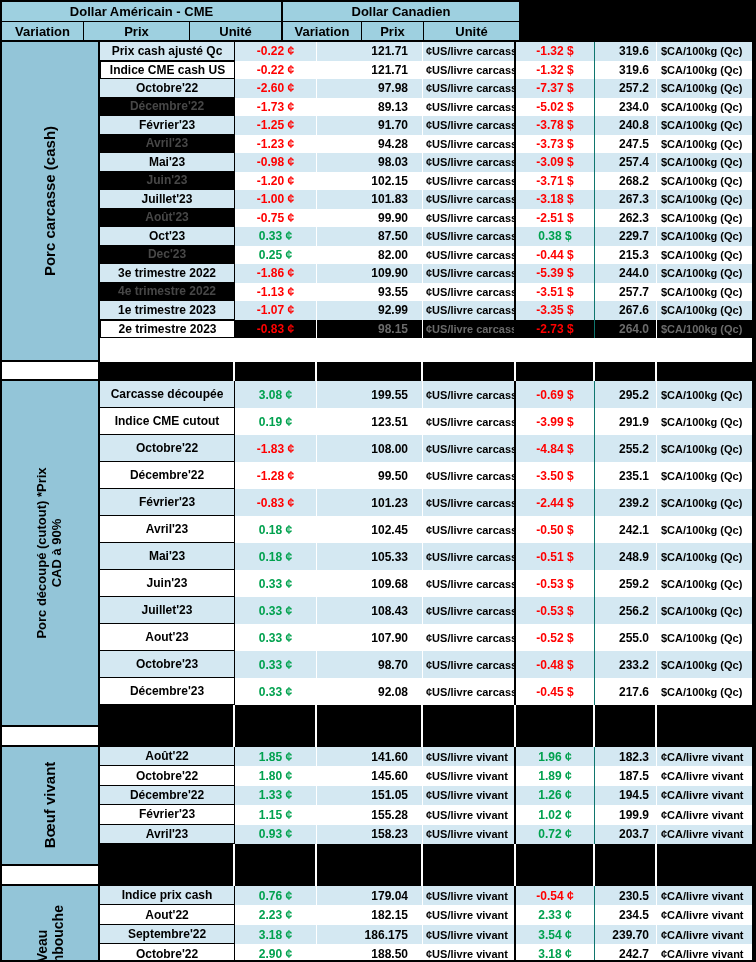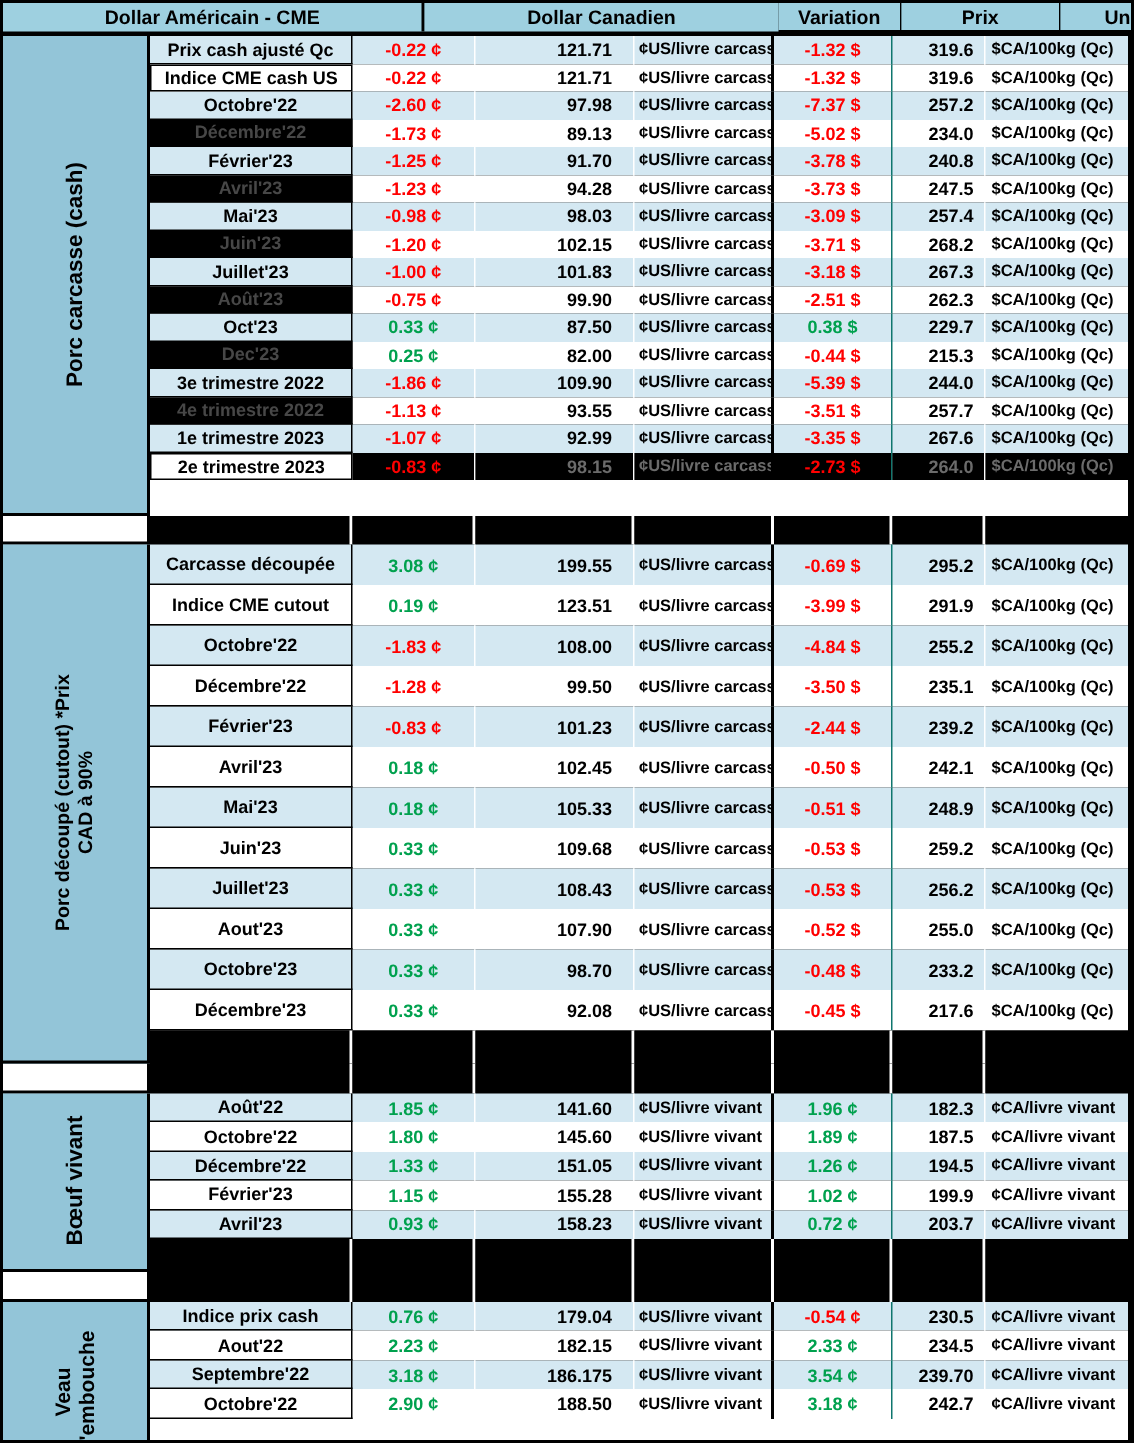--- a/index.html
+++ b/index.html
@@ -22,21 +22,21 @@
   .c-caprix{width:62px;font-size:12px;justify-content:flex-end;padding-right:7px;border-right:1px solid #fff;}
   .c-caunit{width:95px;font-size:11px;justify-content:flex-start;padding-left:4px;white-space:nowrap;}
   
   .bg-stripe{background:#d4e8f2;}
   .bg-plain{background:#ffffff;}
   .neg{color:#ff0000;}
   .pos{color:#00a14e;}
   
   .hdr{display:flex;width:752px;border-bottom:2px solid #000;}
   .hdr-date{width:233px;height:38px;background:#9ed0e0;border-right:2px solid #000;display:flex;align-items:center;justify-content:center;font-size:13px;}
-  .hdr-right{display:flex;flex-direction:row;width:519px;}
+  .hdr-right{display:flex;flex-direction:column;width:519px;}
   .hdr-titles{display:flex;height:20px;border-bottom:1px solid #000;}
   .hdr-us{width:281px;background:#9ed0e0;border-right:2px solid #000;display:flex;align-items:center;justify-content:center;font-size:13px;}
   .hdr-ca{width:236px;background:#9ed0e0;display:flex;align-items:center;justify-content:center;font-size:13px;}
   .hdr-cols{display:flex;height:18px;}
   .hcell{background:#9ed0e0;display:flex;align-items:center;justify-content:center;font-size:13px;border-right:1px solid #000;}
   .hcell:last-child{border-right:none;}
   .h-usvar{width:82px;} .h-usprix{width:106px;} .h-usunit{width:93px;border-right:2px solid #000;}
   .h-cavar{width:79px;} .h-caprix{width:62px;} .h-caunit{width:95px;}
   
   .section{display:flex;width:752px;}

